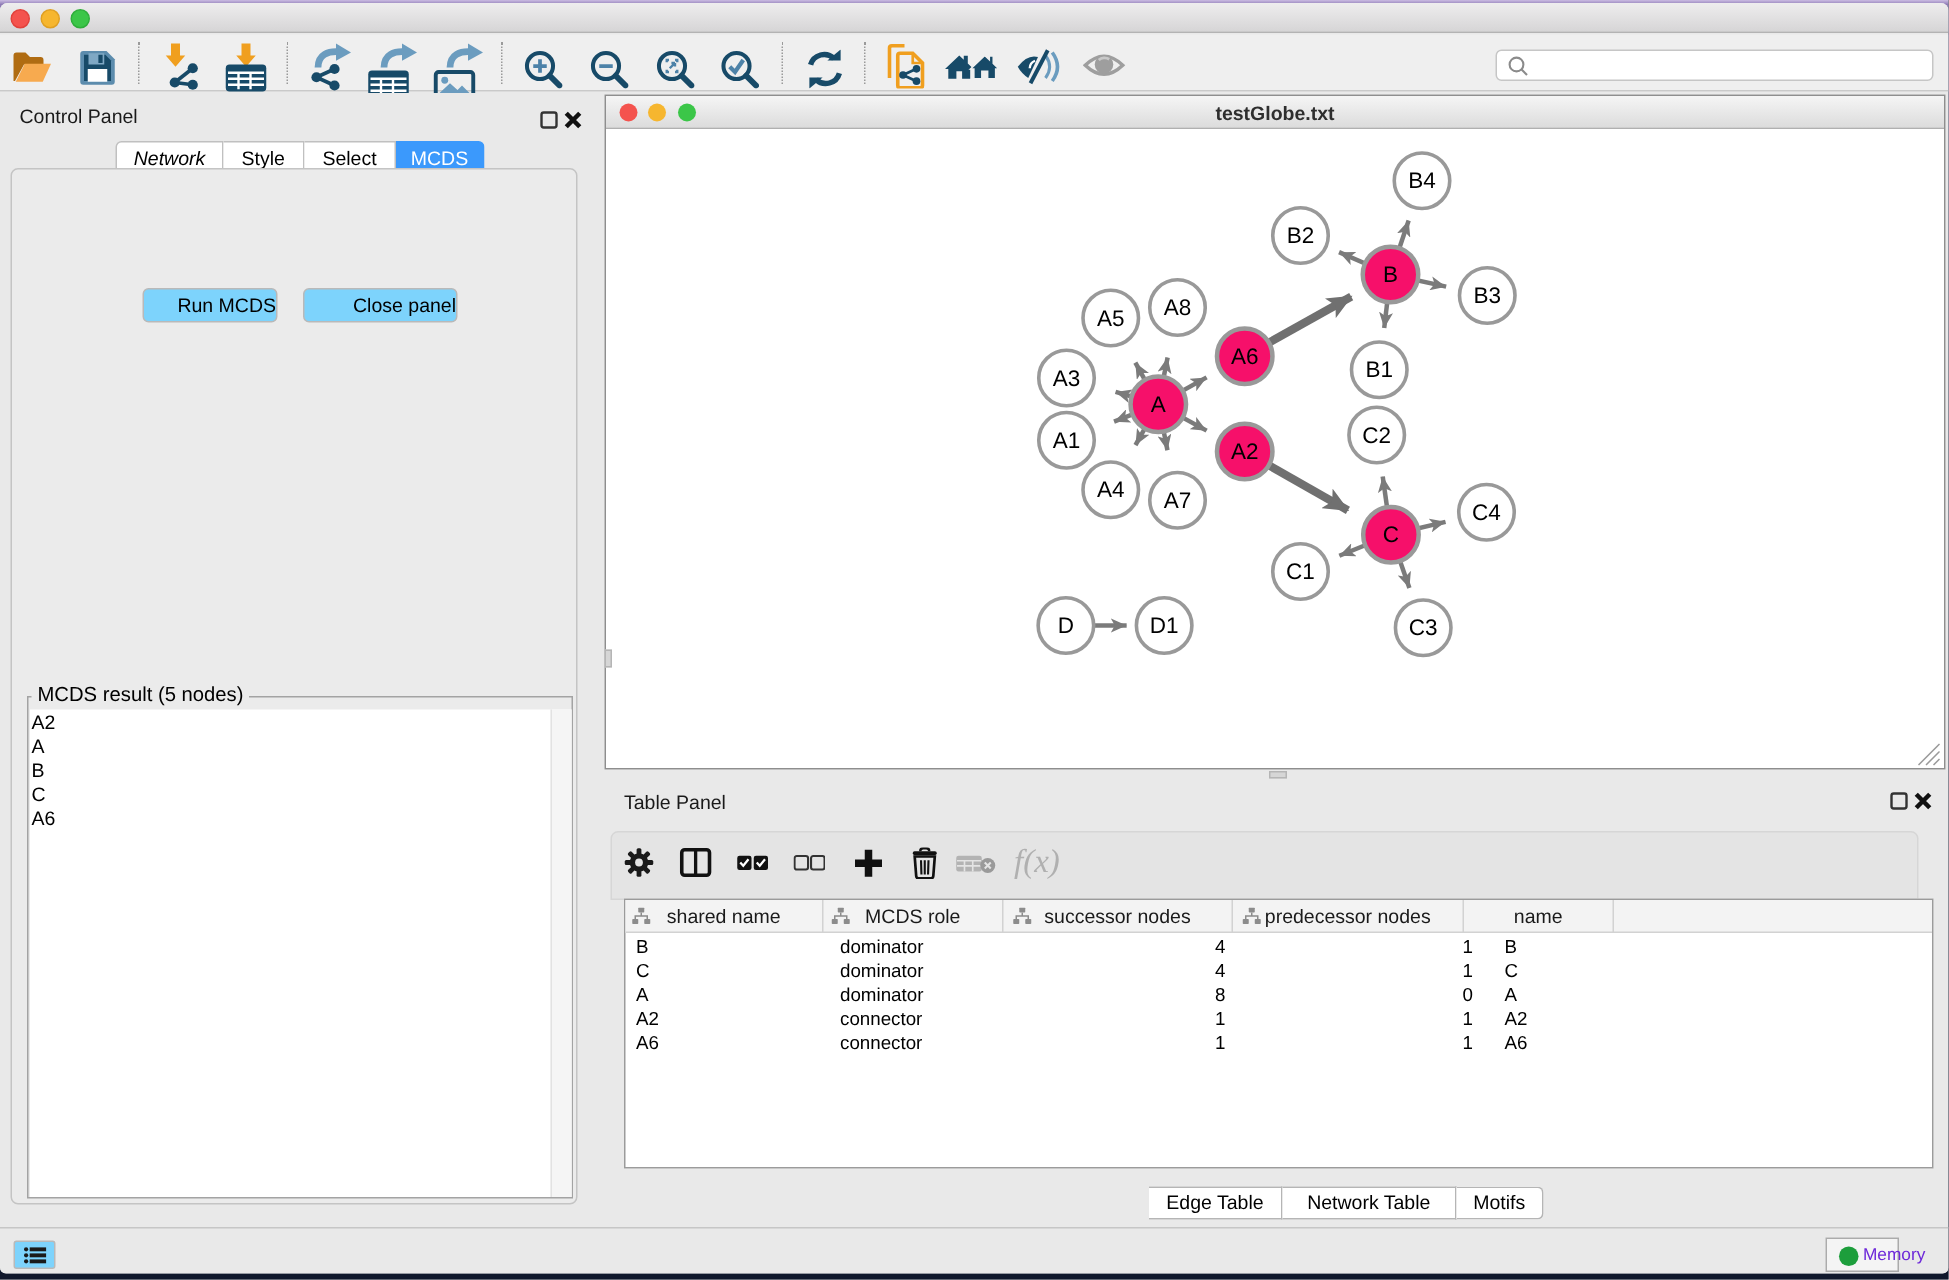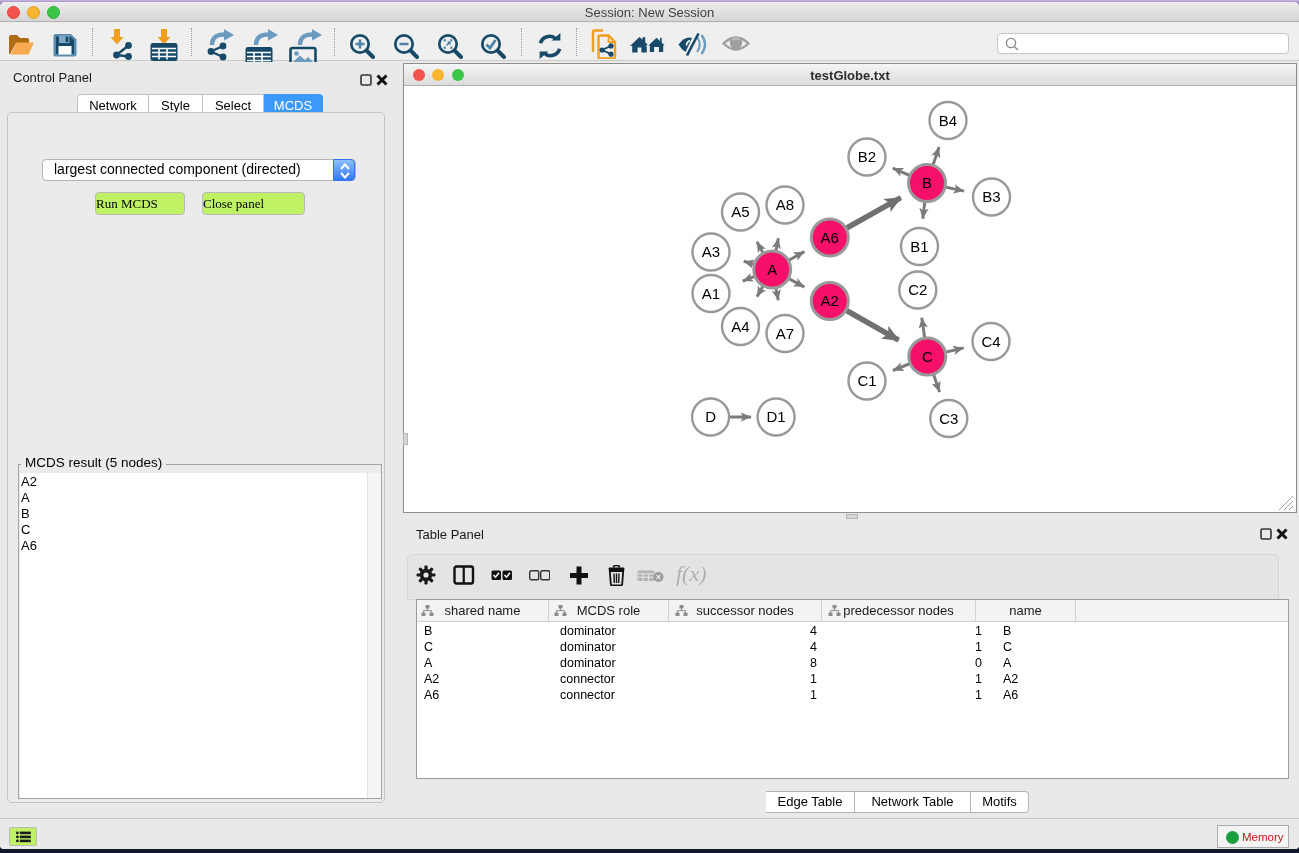--- a/index.html
+++ b/index.html
@@ -11,51 +11,50 @@
 .tl{position:absolute;top:4px;width:13px;height:13px;border-radius:50%;}
 .title{position:absolute;top:3px;width:100%;text-align:center;font-size:13px;color:#404040;}
 .toolbar{position:absolute;left:0;top:21px;width:100%;height:38px;background:#efefef;border-bottom:1px solid #c9c9c9;}
 .tsep{position:absolute;top:5px;height:28px;width:0;border-left:1px dotted #9a9a9a;}
 .ticon{position:absolute;top:0;}
 .searchbox{position:absolute;left:997px;top:10px;width:292px;height:21px;background:#fff;border:1px solid #c6c6c6;border-radius:4px;}
 
 .cp-title{position:absolute;left:13px;top:68px;font-size:13px;color:#1a1a1a;}
 .ptab{position:absolute;top:92px;height:23px;background:#fff;border:1px solid #c0c0c0;border-left:none;font-size:13px;color:#000;text-align:center;line-height:21px;}
 .cp-body{position:absolute;left:7px;top:110px;width:378px;height:691px;background:#ebebeb;border:1px solid #c4c4c4;border-radius:5px;}
-.btn{position:absolute;background:#bef264;border:1px solid #b9b9b9;border-radius:4px;font-size:13px;text-align:left;color:#000;font-family:Liberation Serif, serif;}
+.btn{position:absolute;background:#7dd3fc;border:1px solid #b9b9b9;border-radius:4px;font-size:13px;text-align:right;color:#000;}
 .grp{position:absolute;left:10px;top:351px;width:364px;height:335px;border:1px solid #a3a3a3;}
 .grp-title{position:absolute;left:2px;top:-10px;background:#ebebeb;padding:0 4px;font-size:13.5px;text-align:right;}
 .lst{position:absolute;left:1px;top:8px;width:361px;height:325px;background:#fff;font-size:13px;line-height:16px;padding:1px 0 0 1px;}
 .lst-sb{position:absolute;right:0;top:0;width:14px;height:100%;background:#f5f5f5;border-left:1px solid #e2e2e2;}
 
 .nwin{position:absolute;left:403px;top:61px;width:894px;height:450px;background:#fff;border:1px solid #8e8e8e;}
 .nwin-tb{position:absolute;left:0;top:0;width:100%;height:22px;background:linear-gradient(#f5f5f5,#dcdcdc);border-bottom:1px solid #b0b0b0;}
 .nwin-title{position:absolute;top:4px;width:100%;text-align:center;font-size:13px;font-weight:bold;color:#2e2e2e;}
 .tl2{position:absolute;top:5px;width:12px;height:12px;border-radius:50%;}
 
 .tp-title{position:absolute;left:416px;top:525px;font-size:13px;color:#1a1a1a;}
 .tp-bar{position:absolute;left:407px;top:552px;width:872px;height:46px;background:#e4e4e4;border:1px solid #d6d6d6;border-radius:5px 5px 0 0;}
 .tbl{position:absolute;left:416px;top:597px;width:873px;height:180px;background:#fff;border:1px solid #9b9b9b;}
 .thead{position:absolute;left:0;top:0;width:100%;height:22px;background:#f3f3f3;border-bottom:1px solid #d2d2d2;font-size:13px;color:#1a1a1a;}
 .th{position:absolute;top:0;height:22px;border-right:1px solid #d2d2d2;text-align:center;line-height:22px;}
 .trow{position:absolute;font-size:12.5px;color:#000;height:16px;line-height:16px;}
 .btab{position:absolute;top:789px;height:22px;background:#fff;border:1px solid #b5b5b5;border-left:none;font-size:13px;text-align:center;line-height:20px;}
 .statusbar{position:absolute;left:0;top:816px;width:100%;height:31px;background:#e9e9e9;border-top:1px solid #c6c6c6;}
-.membtn{position:absolute;left:1217px;top:6px;width:72px;height:24px;background:#f4f4f4;border:1px solid #ababab;font-size:12px;color:#b91c1c;}
+.membtn{position:absolute;left:1217px;top:6px;width:49px;height:24px;background:#f4f4f4;border:1px solid #ababab;font-size:12px;color:#6d28d9;}
 svg{display:block;}
 </style></head>
 <body>
 <div class="desktop"></div>
 <div class="win">
 
   <div class="titlebar">
     <div class="tl" style="left:7px;background:#f4534e;border:0.5px solid #e2423c;"></div>
     <div class="tl" style="left:27px;background:#f6b62f;border:0.5px solid #e0a023;"></div>
     <div class="tl" style="left:47px;background:#3bc648;border:0.5px solid #2fae3b;"></div>
-    <div class="title">Session: New Session</div>
   </div>
 
   <div class="toolbar" id="toolbar">
     <div class="tsep" style="left:92px"></div>
     <div class="tsep" style="left:191px"></div>
     <div class="tsep" style="left:334px"></div>
     <div class="tsep" style="left:521px"></div>
     <div class="tsep" style="left:576px"></div>
     <div class="searchbox">
       <svg width="18" height="18" style="position:absolute;left:5px;top:1px" viewBox="0 0 18 18">
@@ -193,34 +192,25 @@
           <path d="M10.5 14 A 5 4 0 0 1 17.5 13.5" stroke="#c9c9c9" stroke-width="1.8" fill="none"></path>
         </g>
       </svg>
   </div>
 
   <div class="cp-title">Control Panel</div>
   <svg width="30" height="14" style="position:absolute;left:358px;top:71px" viewBox="0 0 30 14">
     <rect x="3" y="2" width="10" height="10" rx="1.5" fill="none" stroke="#333" stroke-width="1.6"></rect>
     <path d="M19.5 2.5 L28.5 11.5 M28.5 2.5 L19.5 11.5" stroke="#111" stroke-width="3" fill="none"></path>
   </svg>
-  <div class="ptab" style="left:77px;width:72px;border-radius:4px 0 0 4px;border-left:1px solid #c0c0c0;">Network</div>
+  <div class="ptab" style="left:77px;width:72px;border-radius:4px 0 0 4px;border-left:1px solid #c0c0c0;font-style:italic;">Network</div>
   <div class="ptab" style="left:149px;width:54px;">Style</div>
   <div class="ptab" style="left:203px;width:61px;">Select</div>
   <div class="ptab" style="left:264px;width:59px;border-radius:0 4px 4px 0;background:#3b99fc;border-color:#3b99fc;color:#fff;">MCDS</div>
   <div class="cp-body">
-    <div style="position:absolute;left:34px;top:46px;width:314px;height:22px;background:#fff;border:1px solid #b4b4b4;border-radius:4px;">
-      <div style="position:absolute;left:11px;top:1px;font-size:14px;">largest connected component (directed)</div>
-      <div style="position:absolute;right:0;top:-1px;width:22px;height:22px;background:linear-gradient(#8ec0fd,#3276f7);border-radius:0 4px 4px 0;border:1px solid #3276f7;">
-        <svg width="22" height="22" viewBox="0 0 22 22">
-            <path d="M7 9 L11 4.5 L15 9" stroke="#fff" stroke-width="2" fill="none"></path>
-            <path d="M7 13 L11 17.5 L15 13" stroke="#fff" stroke-width="2" fill="none"></path>
-          </svg>
-      </div>
-    </div>
     <div class="btn" style="left:87px;top:79px;width:90px;height:23px;line-height:21px;">Run MCDS</div>
     <div class="btn" style="left:194px;top:79px;width:103px;height:23px;line-height:21px;">Close panel</div>
     <div class="grp">
       <div class="grp-title">MCDS result (5 nodes)</div>
       <div class="lst">A2<br>A<br>B<br>C<br>A6<div class="lst-sb"></div></div>
     </div>
   </div>
 
   <div class="nwin">
     <div class="nwin-tb">

